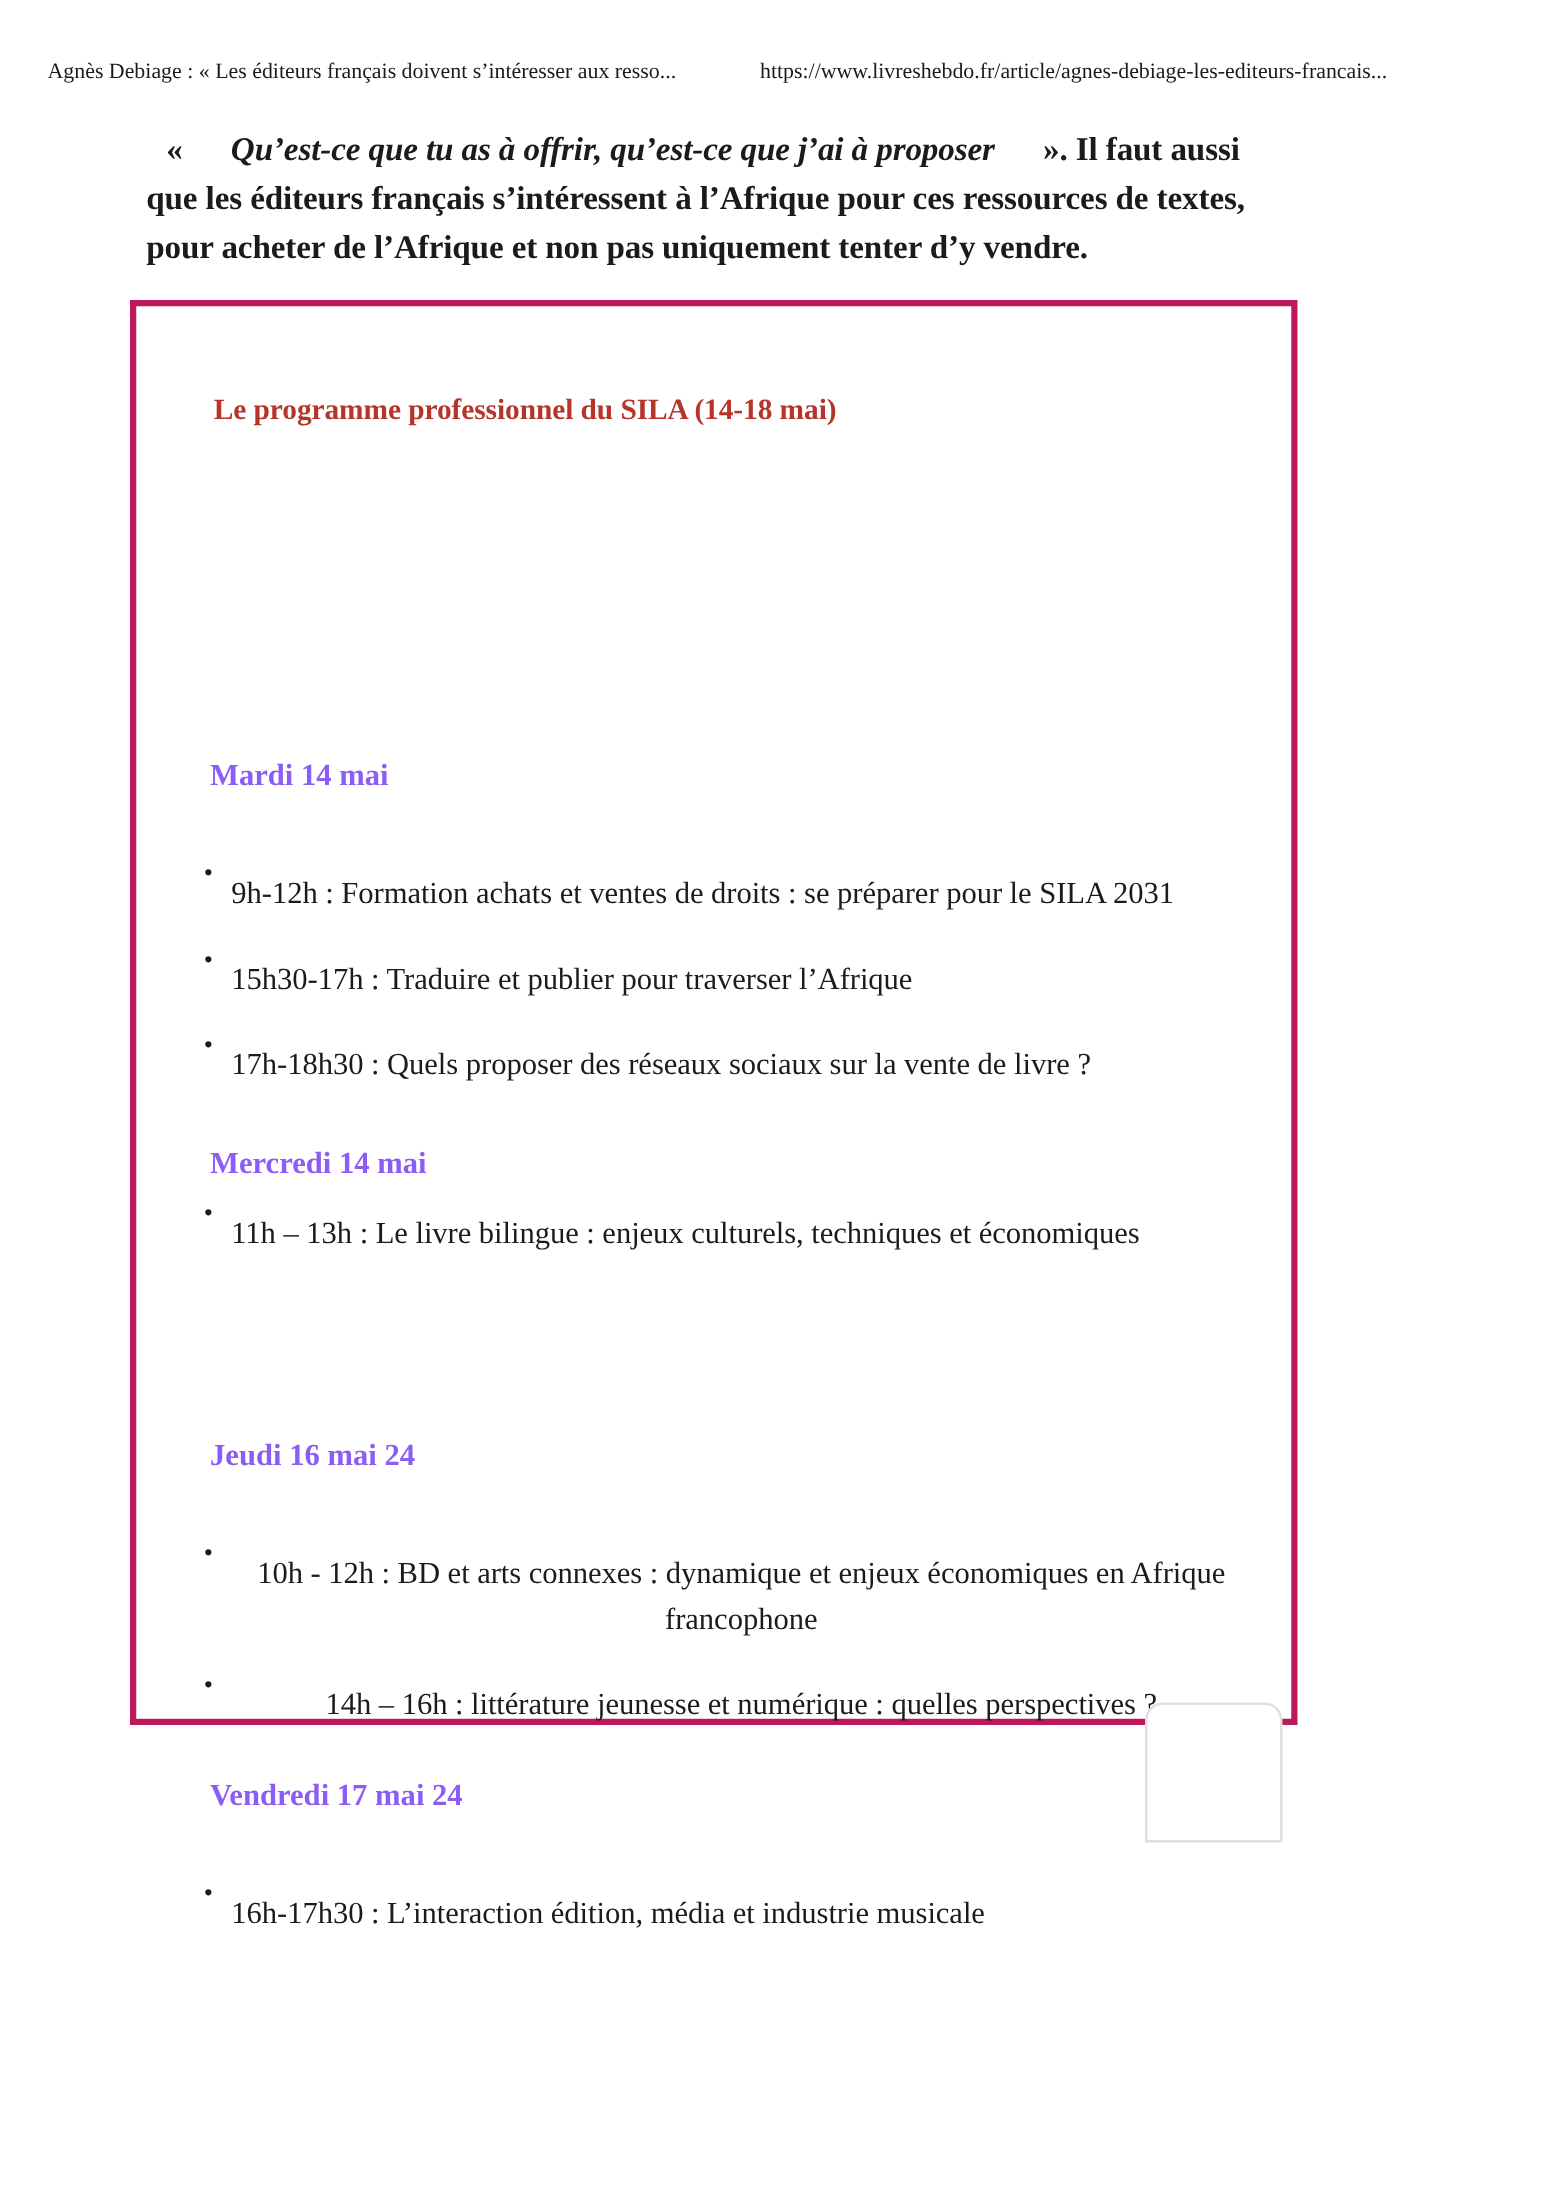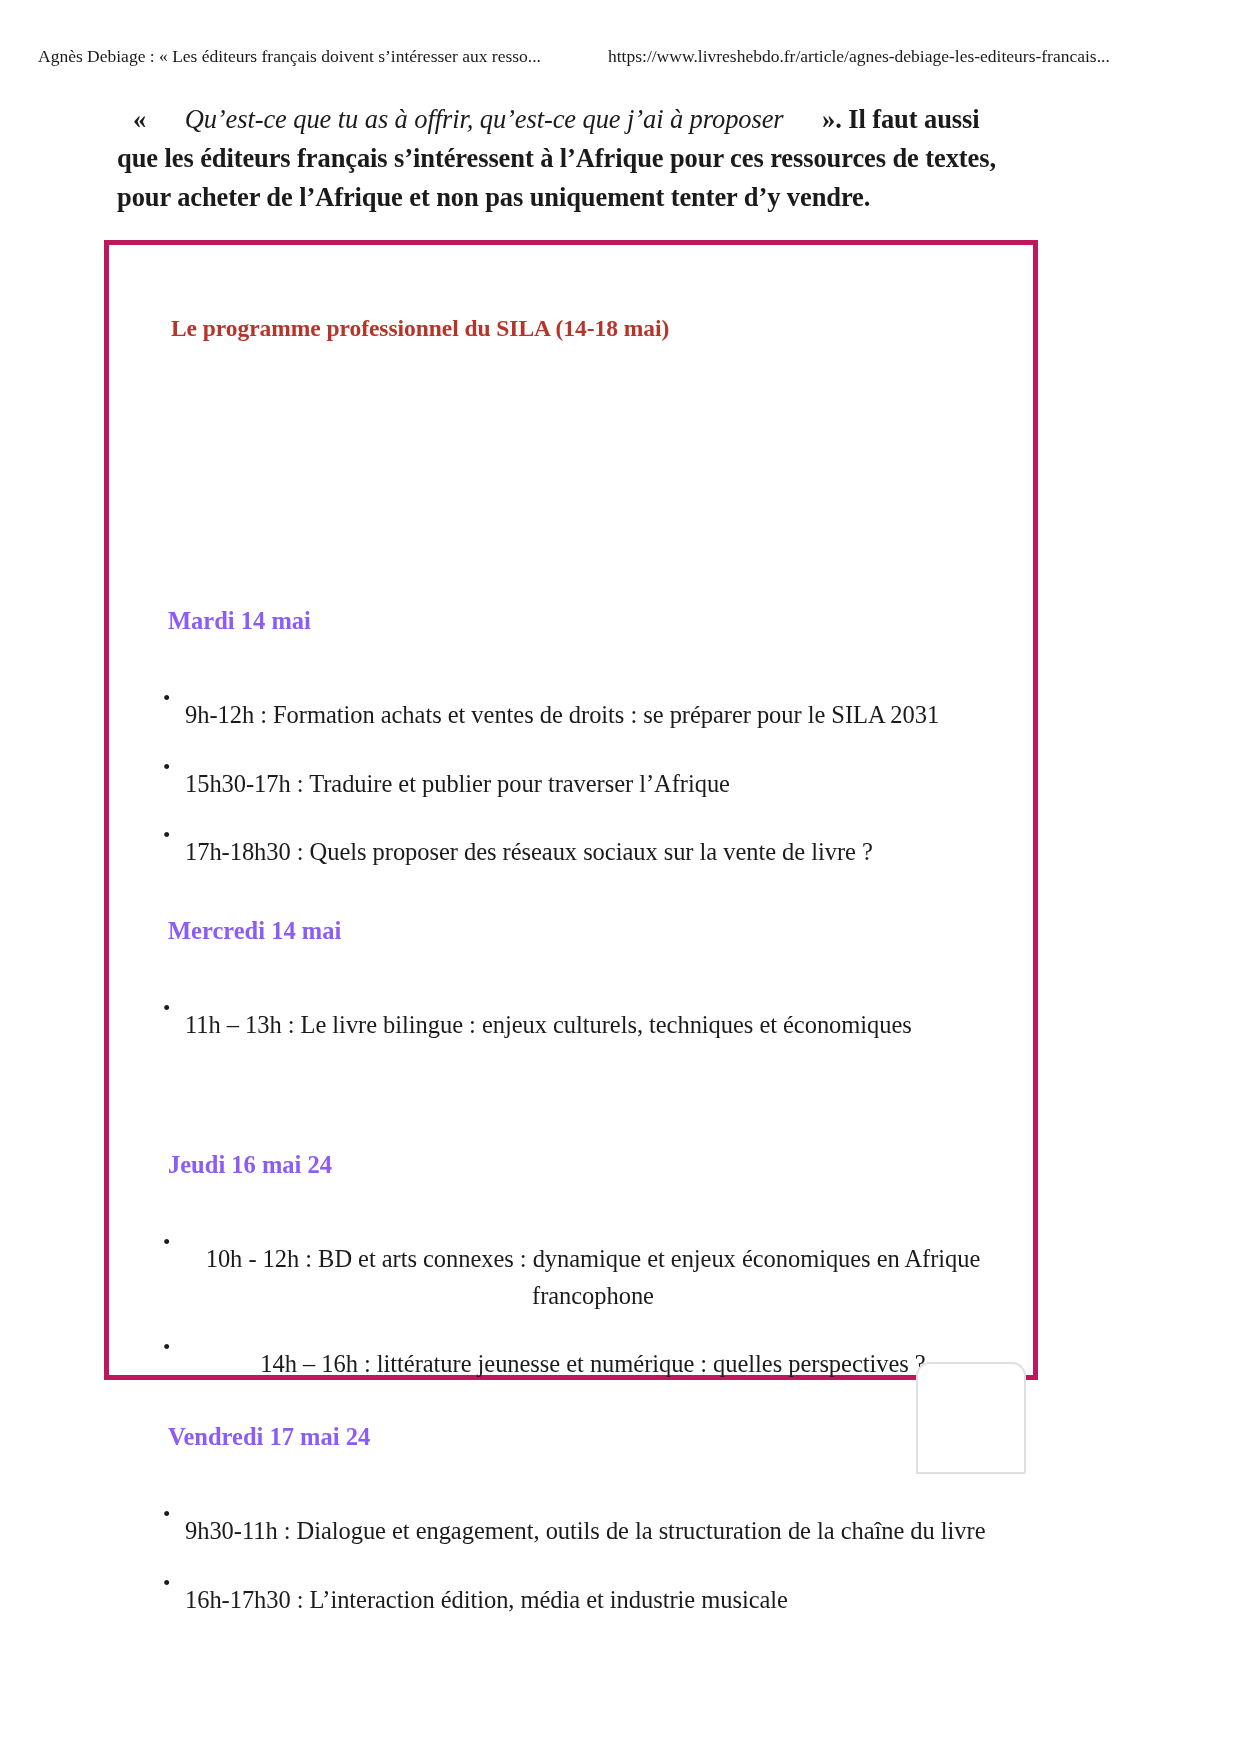--- a/index.html
+++ b/index.html
@@ -59,21 +59,21 @@
     width: 940px;
     font-family: "Liberation Serif", "DejaVu Serif", serif;
     font-weight: bold;
     font-size: 26.5px;
     line-height: 39px;
     color: #1b1b1b;
     letter-spacing: -0.1px;
   }
   .lead-para em {
     font-style: italic;
-    font-weight: normal;
+    font-weight: bold;
     text-align: center;
   }
 
   
   .program-box {
     position: absolute;
     left: 88px;
     top: 224px;
     width: 934px;
     height: 1140px;
@@ -132,21 +132,21 @@
     top: -1px;
     font-size: 21px;
     line-height: 36.5px;
     color: #1b1b1b;
   }
 
   
   .sec-mardi-h    { top: 328px; }
   .sec-mardi-l    { top: 404px; }
   .sec-mercredi-h { top: 638px; }
-  .sec-mercredi-l { top: 714px; }
+  .sec-mercredi-l { top: 676px; }
   .sec-jeudi-h    { top: 872px; }
   .sec-jeudi-l    { top: 948px; text-align: center; }
   .sec-vendredi-h { top: 1144px; }
   .sec-vendredi-l { top: 1220px; }
 
   
   .corner-artifact {
     position: absolute;
     left: 900px;
     top: 1346px;
@@ -212,21 +212,20 @@
       </ul>
 
       <div class="day-heading sec-jeudi-h">Jeudi 16 mai 24</div>
       <ul class="bullet-list sec-jeudi-l">
         <li>10h - 12h : BD et arts connexes : dynamique et enjeux économiques en Afrique francophone</li>
         <li>14h – 16h : littérature jeunesse et numérique : quelles perspectives ?</li>
       </ul>
 
       <div class="day-heading sec-vendredi-h">Vendredi 17 mai 24</div>
       <ul class="bullet-list sec-vendredi-l">
-        <li>9h30-11h : Dialogue et engagement, outils de la structuration de la chaîne du livre</li>
         <li>16h-17h30 : L’interaction édition, média et industrie musicale</li>
       </ul>
 
     </div>
   </div>
 
   <div class="corner-artifact"></div>
 
 
 </div>

